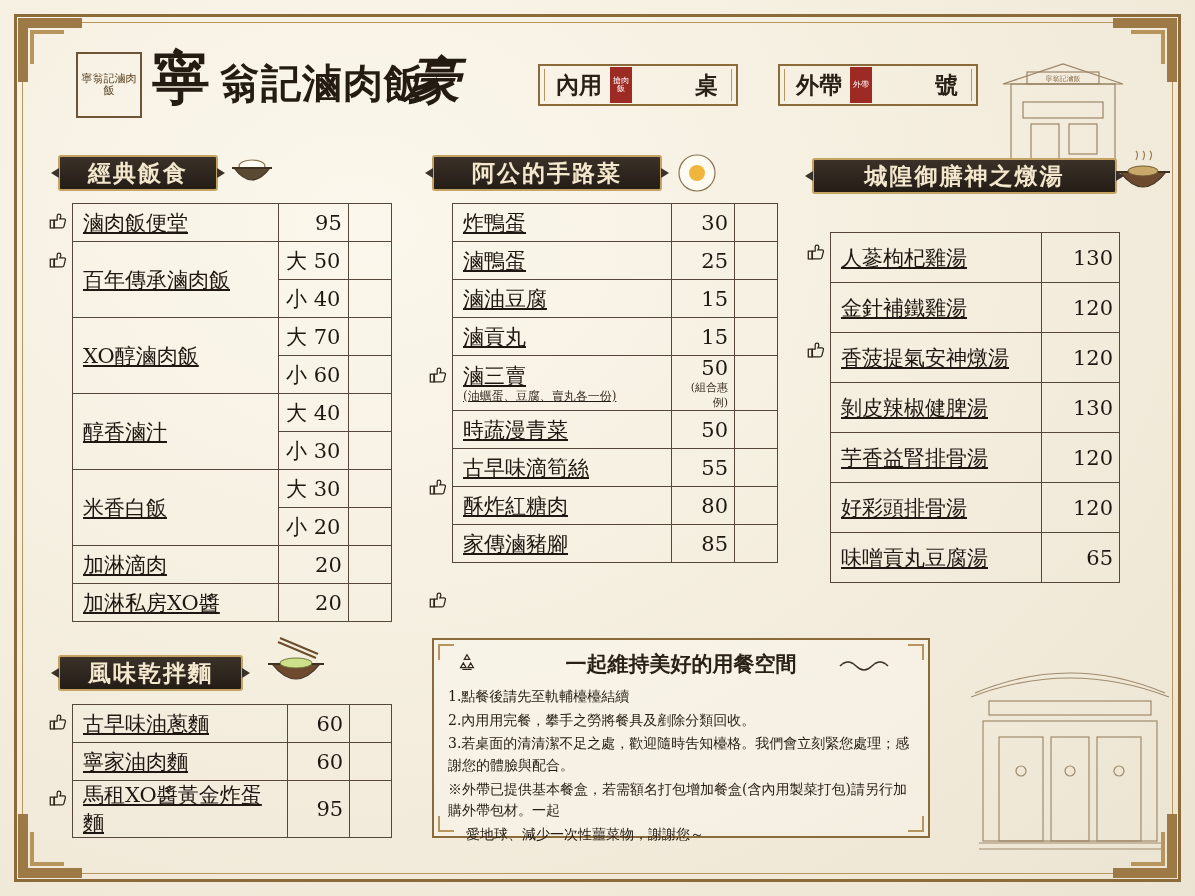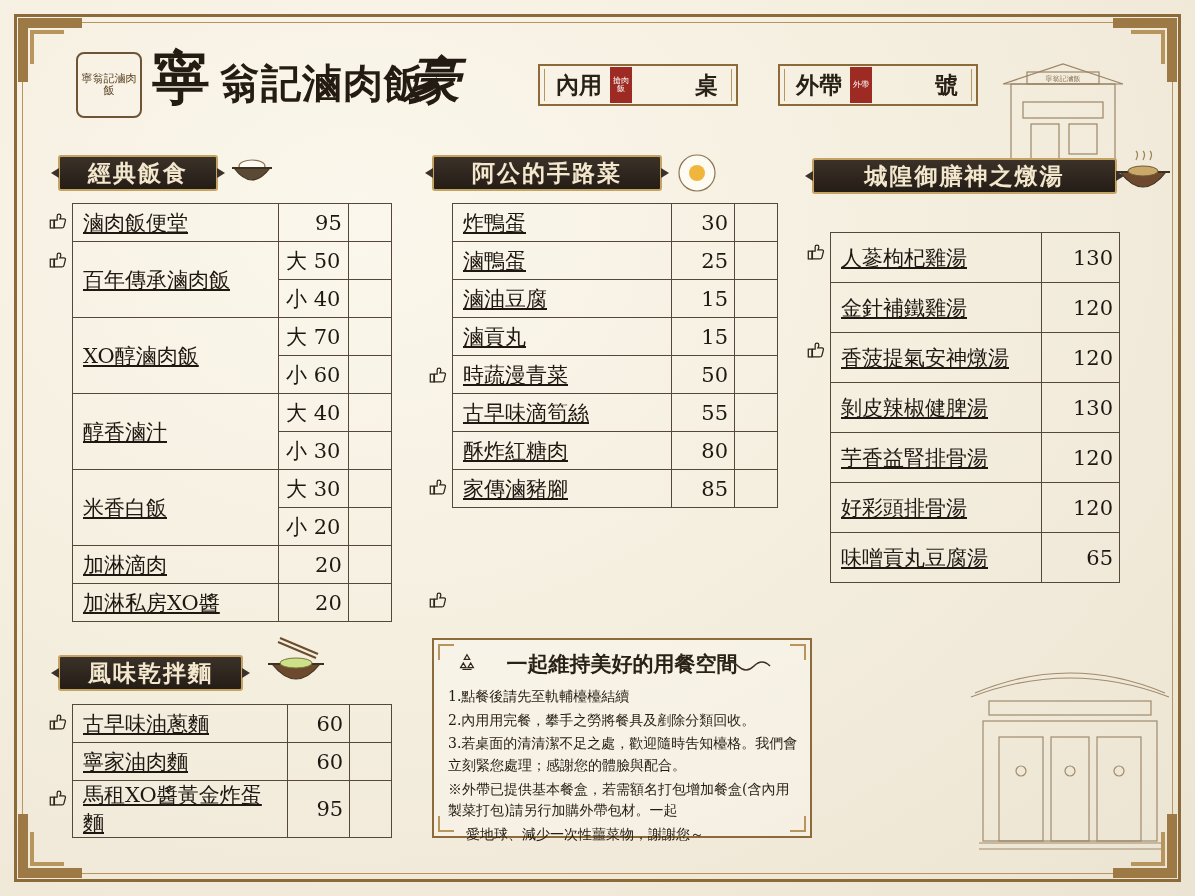--- a/index.html
+++ b/index.html
@@ -50,21 +50,21 @@
   .header {
     position: absolute;
     left: 60px; top: 42px;
     width: 1075px; height: 85px;
   }
   .logo-seal {
     position: absolute;
     left: 16px; top: 10px;
     width: 62px; height: 62px;
     border: 2px solid #6d5434;
-    border-radius: 8px;
+    border-radius: 0;
     display: flex; align-items: center; justify-content: center;
     font-size: 11px; line-height: 1.05;
     color: #5d4526;
     text-align: center;
     letter-spacing: 0px;
     font-family: "DejaVu Serif", serif;
   }
   .brand-ning {
     position: absolute;
     left: 92px; top: -2px;
@@ -207,21 +207,21 @@
   }
   .thumb svg { width: 22px; height: 22px; display:block; }
 
   
   .icon-deco { position: absolute; }
 
   
   .notice {
     position: absolute;
     left: 432px; top: 638px;
-    width: 380px; height: 200px;
+    width: 498px; height: 200px;
     border: 2px solid #8d6a3a;
     box-sizing: border-box;
     background: rgba(255,253,246,0.35);
   }
   .notice-corner {
     position: absolute; width: 14px; height: 14px;
   }
   .nc-tl { left:4px; top:4px; border-left:2px solid #b8955c; border-top:2px solid #b8955c;}
   .nc-tr { right:4px; top:4px; border-right:2px solid #b8955c; border-top:2px solid #b8955c;}
   .nc-bl { left:4px; bottom:4px; border-left:2px solid #b8955c; border-bottom:2px solid #b8955c;}
@@ -438,20 +438,31 @@
         <td class="c-blank"></td>
       </tr>
       <tr>
         <td class="c-name">滷油豆腐</td>
         <td class="c-price">15</td>
         <td class="c-blank"></td>
       </tr>
       <tr>
         <td class="c-name">滷貢丸</td>
         <td class="c-price">15</td>
+        <td class="c-blank"></td>
+      </tr>
+      <tr>
+        <td class="c-name" style="height:52px;">
+          <span>滷三賣</span>
+          <span class="sub-note">(油蠣蛋、豆腐、賣丸各一份)</span>
+        </td>
+        <td class="c-price">
+          <span>50</span>
+          <span class="price-note">(組合惠例)</span>
+        </td>
         <td class="c-blank"></td>
       </tr>
       <tr>
         <td class="c-name">時蔬漫青菜</td>
         <td class="c-price">50</td>
         <td class="c-blank"></td>
       </tr>
       <tr>
         <td class="c-name">古早味滴筍絲</td>
         <td class="c-price">55</td>

